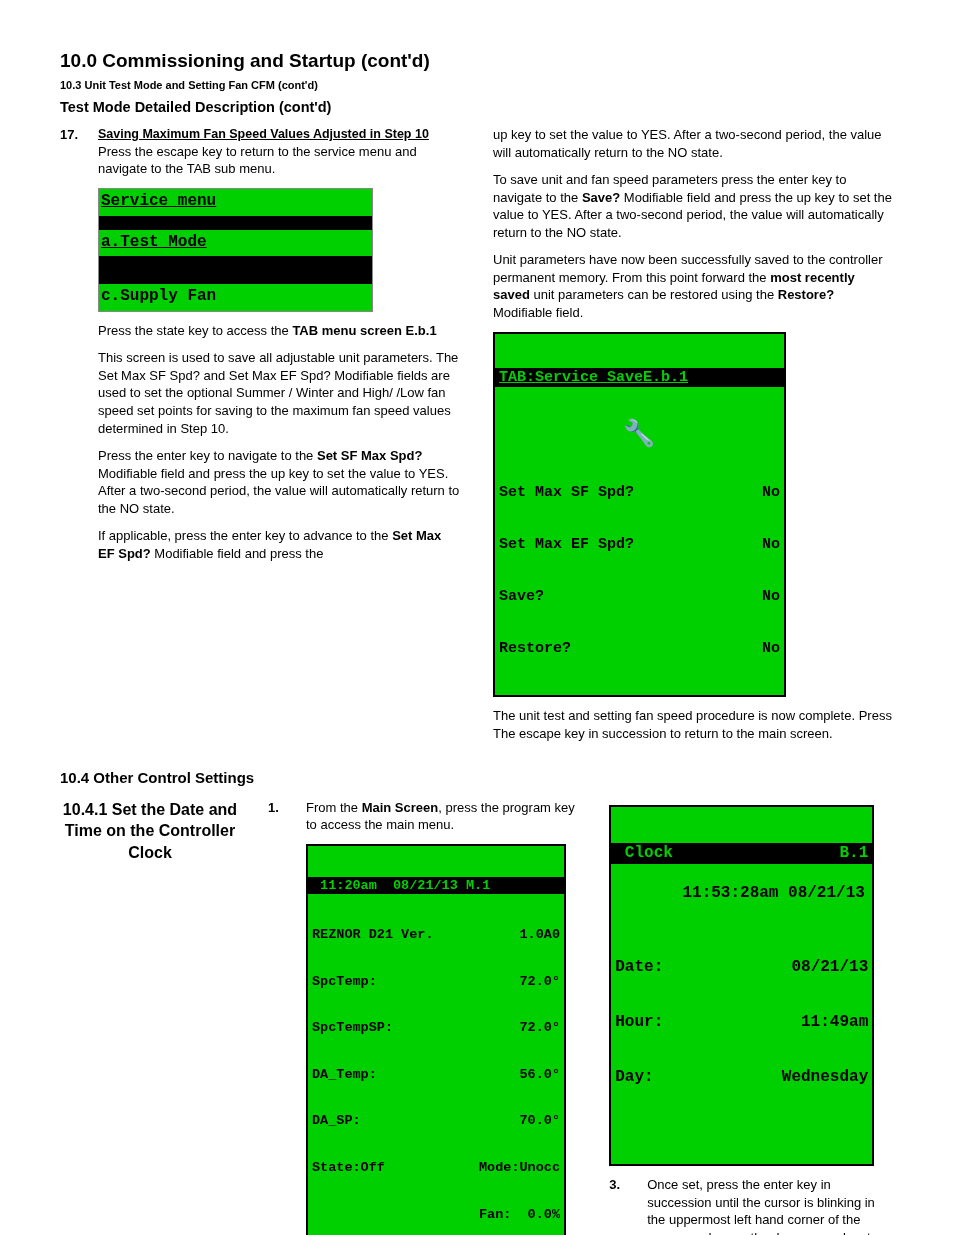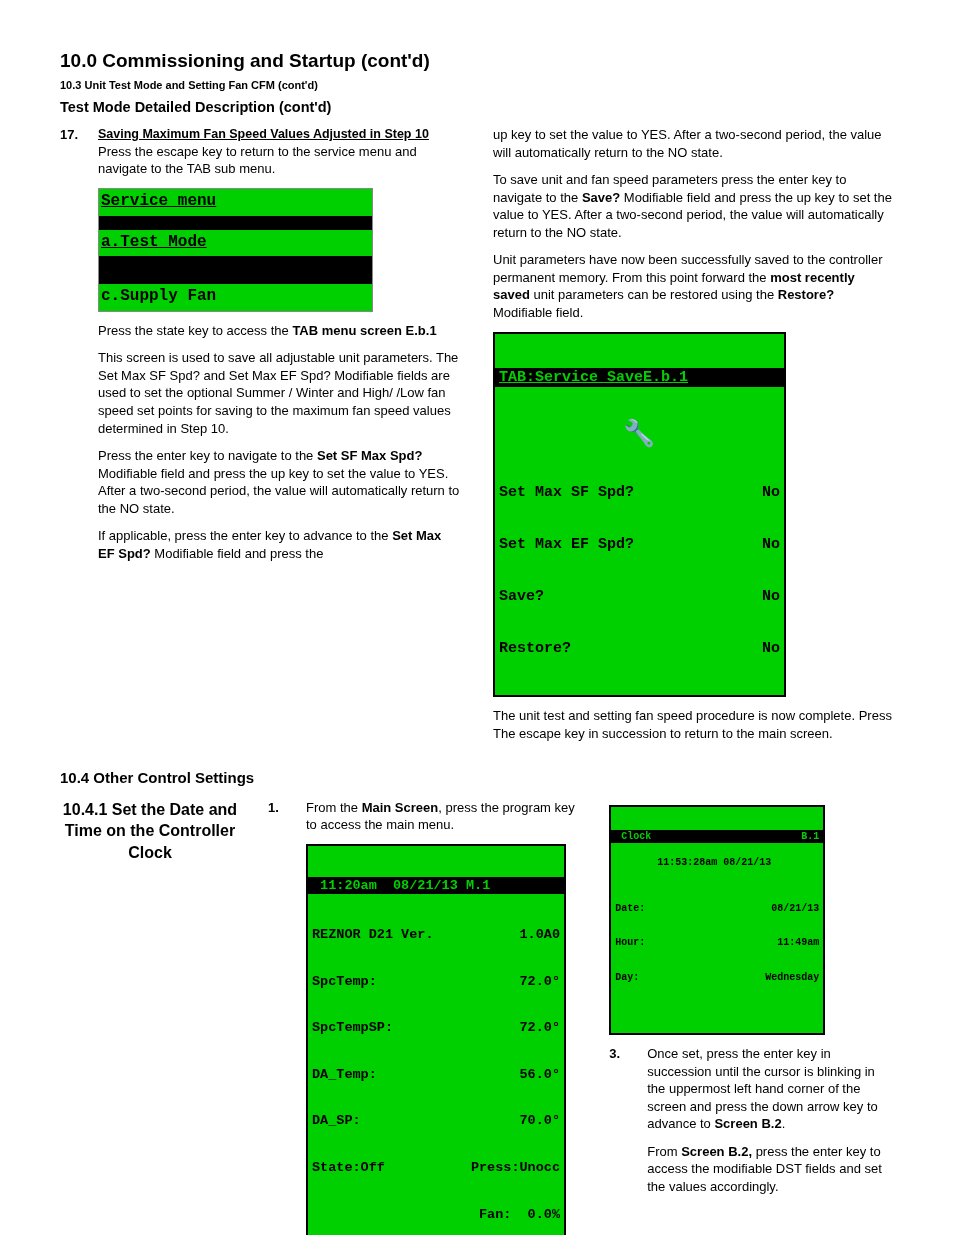--- a/index.html
+++ b/index.html
@@ -137,31 +137,31 @@
         <div class="p">
           <span>From the </span><b>Main Screen</b><span>, press the program key to access the main menu.</span>
         </div>
         <div class="lcd" style="width:260px;font-size:13.5px">
           <span class="hdr"> 11:20am  08/21/13 M.1</span>
           <span class="row"><span>REZNOR D21 Ver.</span><span>1.0A0</span></span>
           <span class="row"><span>SpcTemp:</span><span>72.0°</span></span>
           <span class="row"><span>SpcTempSP:</span><span>72.0°</span></span>
           <span class="row"><span>DA_Temp:</span><span>56.0°</span></span>
           <span class="row"><span>DA_SP:</span><span>70.0°</span></span>
-          <span class="row"><span>State:Off</span><span>Press:Unocc</span></span>
+          <span class="row"><span>State:Off</span><span>Mode:Unocc</span></span>
           <span class="row"><span></span><span>Fan:  0.0%</span></span>
         </div>
 
       </div>
     </div>
 
   </div>
 
   <div class="lower-right">
-    <div class="lcd" style="width:216px;font-size:10px">
+    <div class="lcd" style="width:265px;font-size:16px">
       <span class="hdr row"><span> Clock</span><span>B.1</span></span>
       <span> 11:53:28am 08/21/13</span>
 <br>
       <span class="row"><span>Date:</span><span>08/21/13</span></span>
       <span class="row"><span>Hour:</span><span>11:49am</span></span>
       <span class="row"><span>Day:</span><span>Wednesday</span></span>
 <br>
     </div>
 
     <div class="ol-item">

